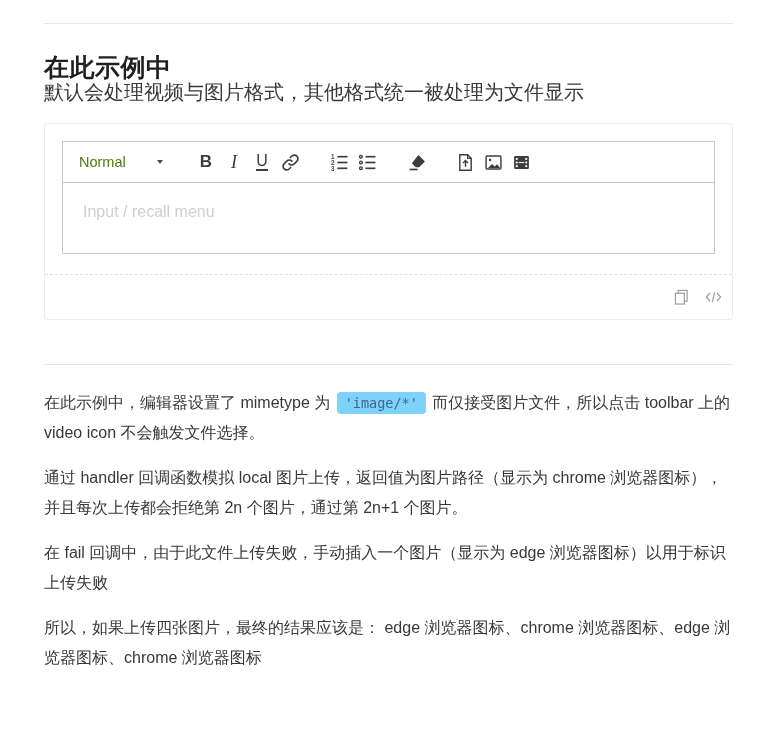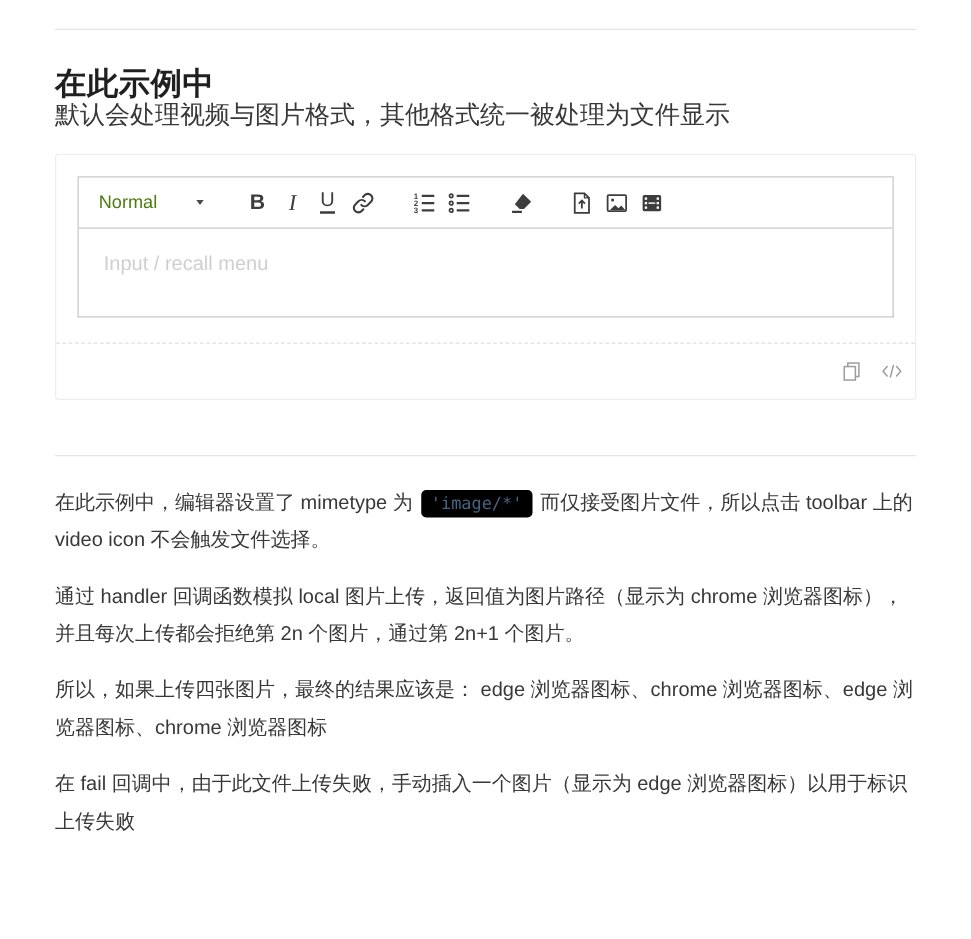--- a/index.html
+++ b/index.html
@@ -55,21 +55,21 @@
     height: 44px; display: flex; align-items: center;
     justify-content: flex-end; gap: 16px; padding: 0 11px;
   }
   .ft-btn { background: none; border: none; cursor: pointer; width: 16px; height: 16px;
     display: flex; align-items: center; justify-content: center; }
   p.para { font-size: 16px; line-height: 30px; color: #383838; }
   .p-first { margin-top: 23px; }
   .p-next { margin-top: 15px; }
   code.inline-code {
     font-family: "DejaVu Sans Mono", monospace;
-    font-size: 13.5px; color: #476582; background: #000000;
+    font-size: 13.5px; color: #476582; background: #7dd3fc;
     padding: 3px 8px; border-radius: 4px; margin: 0 2px; text-align: center;
   }
   svg { display: block; }
 </style>
 </head>
 <body>
 
 <div class="container">
 
   <hr class="divider hr-top">
@@ -219,17 +219,17 @@
     </div>
   </div>
 
   <hr class="divider hr-section">
 
 
   <p class="para p-first"><span>在此示例中，编辑器设置了 mimetype 为 </span><code class="inline-code">'image/*'</code><span> 而仅接受图片文件，所以点击 toolbar 上的 video icon 不会触发文件选择。</span></p>
 
   <p class="para p-next">通过 handler 回调函数模拟 local 图片上传，返回值为图片路径（显示为 chrome 浏览器图标），并且每次上传都会拒绝第 2n 个图片，通过第 2n+1 个图片。</p>
 
+  <p class="para p-next">在 fail 回调中，由于此文件上传失败，手动插入一个图片（显示为 edge 浏览器图标）以用于标识上传失败</p>
+
   <p class="para p-next">所以，如果上传四张图片，最终的结果应该是： edge 浏览器图标、chrome 浏览器图标、edge 浏览器图标、chrome 浏览器图标</p>
 
-  <p class="para p-next">在 fail 回调中，由于此文件上传失败，手动插入一个图片（显示为 edge 浏览器图标）以用于标识上传失败</p>
-
 </div>
 
 </body></html>

